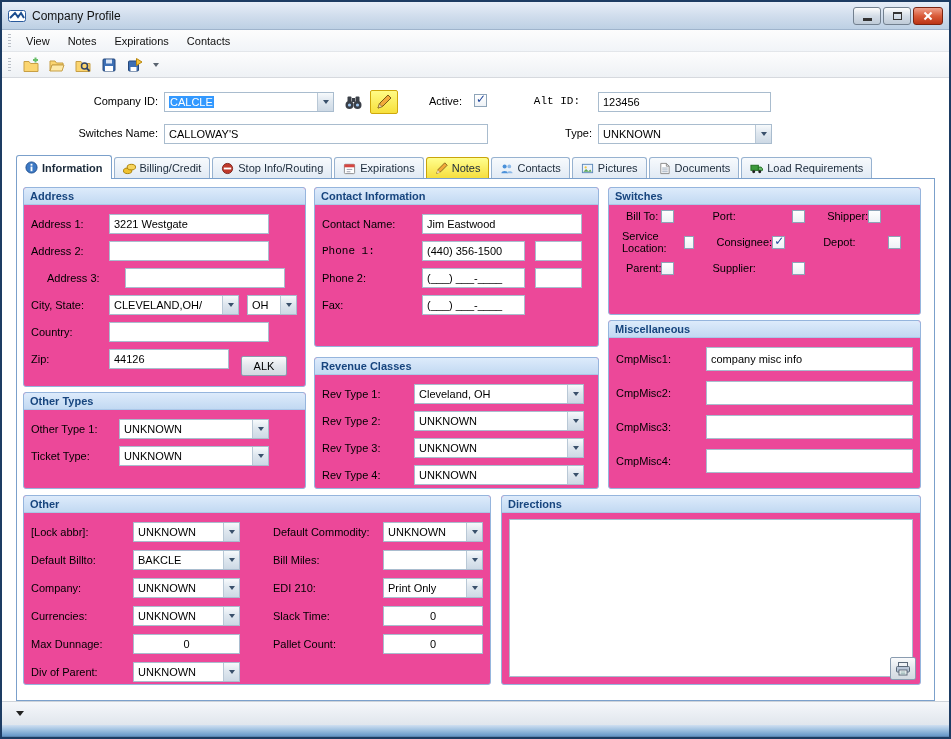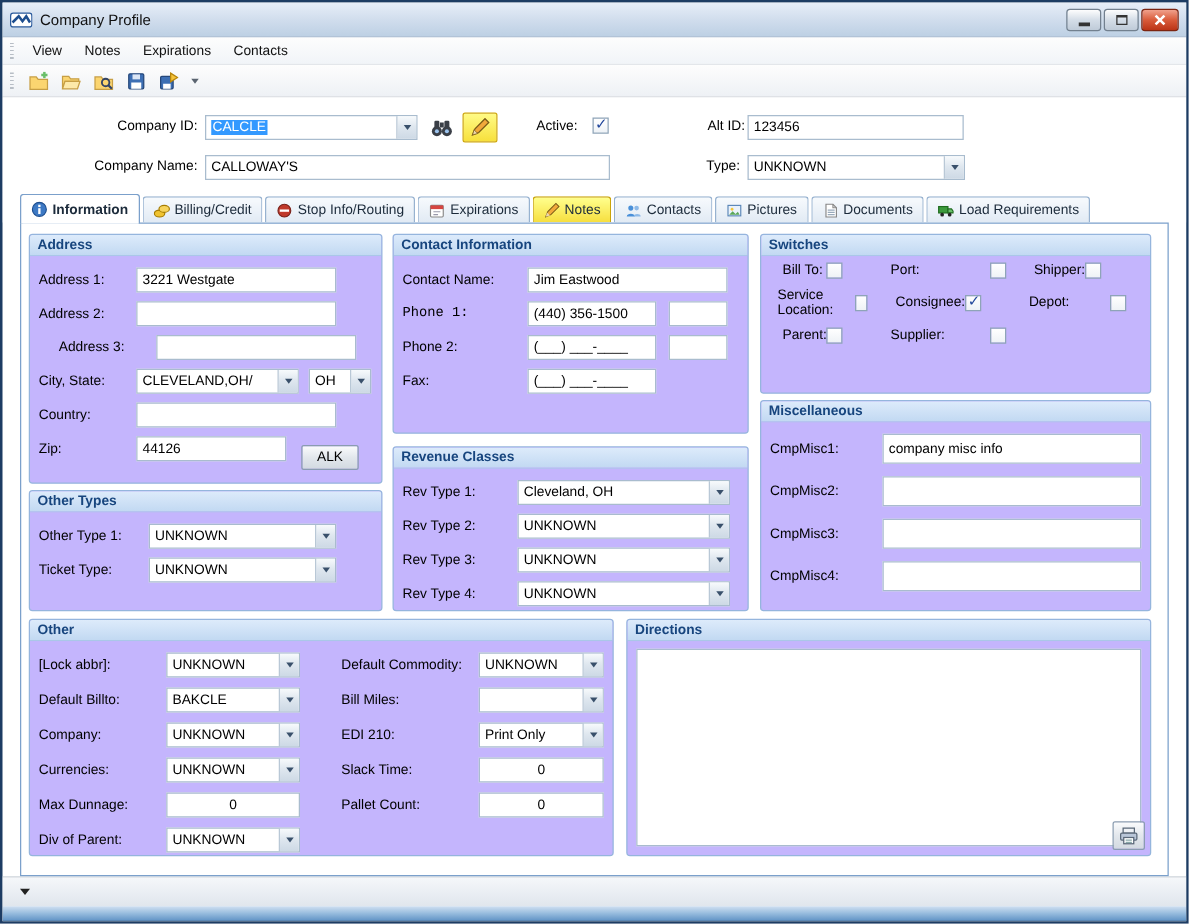--- a/index.html
+++ b/index.html
@@ -107,21 +107,21 @@
     border-color: #7ba0cb; margin-bottom: -1px; z-index: 3;
   }
   .tab.hl-yellow { background: linear-gradient(#ffff8e, #f6de3e); border-color: #c9a40b; }
   .tab svg { flex: 0 0 auto; }
 
   
   .panel {
     position: relative; margin: 0 14px; height: 523px;
     border: 1px solid #7ba0cb; background: #fff; z-index: 2;
   }
-  .group { position: absolute; border: 1px solid #95b5dd; border-radius: 3px; background: #c4b5fd; }
+  .group { position: absolute; border: 1px solid #95b5dd; border-radius: 3px; background: #ec4899; }
   .group-header {
     height: 17px; line-height: 17px; padding-left: 6px;
     font-weight: bold; color: #17457e;
     background: linear-gradient(#ddebfb, #c2d9f2);
     border-bottom: 1px solid #aac7e8; border-radius: 2px 2px 0 0;
   }
   .group-body { padding: 9px 7px 3px 7px; }
   .g-row { display: flex; align-items: center; height: 20px; margin-bottom: 7px; }
   .g-row label { color: #000; white-space: nowrap; }
   .btn-std {
@@ -263,23 +263,23 @@
         </svg>
     </div>
     <div class="icon-btn hl" style="left:368px; top:12px; width:28px; height:24px;">
       <svg width="16" height="16" viewBox="0 0 16 16">
           <path d="M2 14 l2-5 8-8 3 3 -8 8z" fill="#f2a93b" stroke="#7a5b16"></path>
           <path d="M2 14 l4.2-1.2 -3-3z" fill="#ecd9ae" stroke="#7a5b16" stroke-width="0.6"></path>
         </svg>
     </div>
     <span class="hlabel" style="left:414px; top:17px; width:46px;">Active:</span>
     <span class="cb checked" style="position:absolute; left:472px; top:16px;"></span>
-    <span class="hlabel" style="left:540px; top:17px; width:54px;">Alt ID:</span>
+    <span class="hlabel" style="left:524px; top:17px; width:54px;font-family:Liberation Mono, monospace;">Alt ID:</span>
     <input class="tbx" style="position: absolute; left: 596px; top: 14px; width: 173px;" value="123456">
-    <span class="hlabel" style="left:58px; top:49px; width:98px;">Company Name:</span>
+    <span class="hlabel" style="left:58px; top:49px; width:98px;">Switches Name:</span>
     <input class="tbx" style="position: absolute; left: 162px; top: 46px; width: 324px;" value="CALLOWAY'S">
     <span class="hlabel" style="left:536px; top:49px; width:54px;">Type:</span>
     <div class="combo" style="position:absolute; left:596px; top:46px; width:174px;">
       <span class="cval">UNKNOWN</span>
       <span class="cbtn">
           <span class="tri"></span>
         </span>
     </div>
   </div>
 

